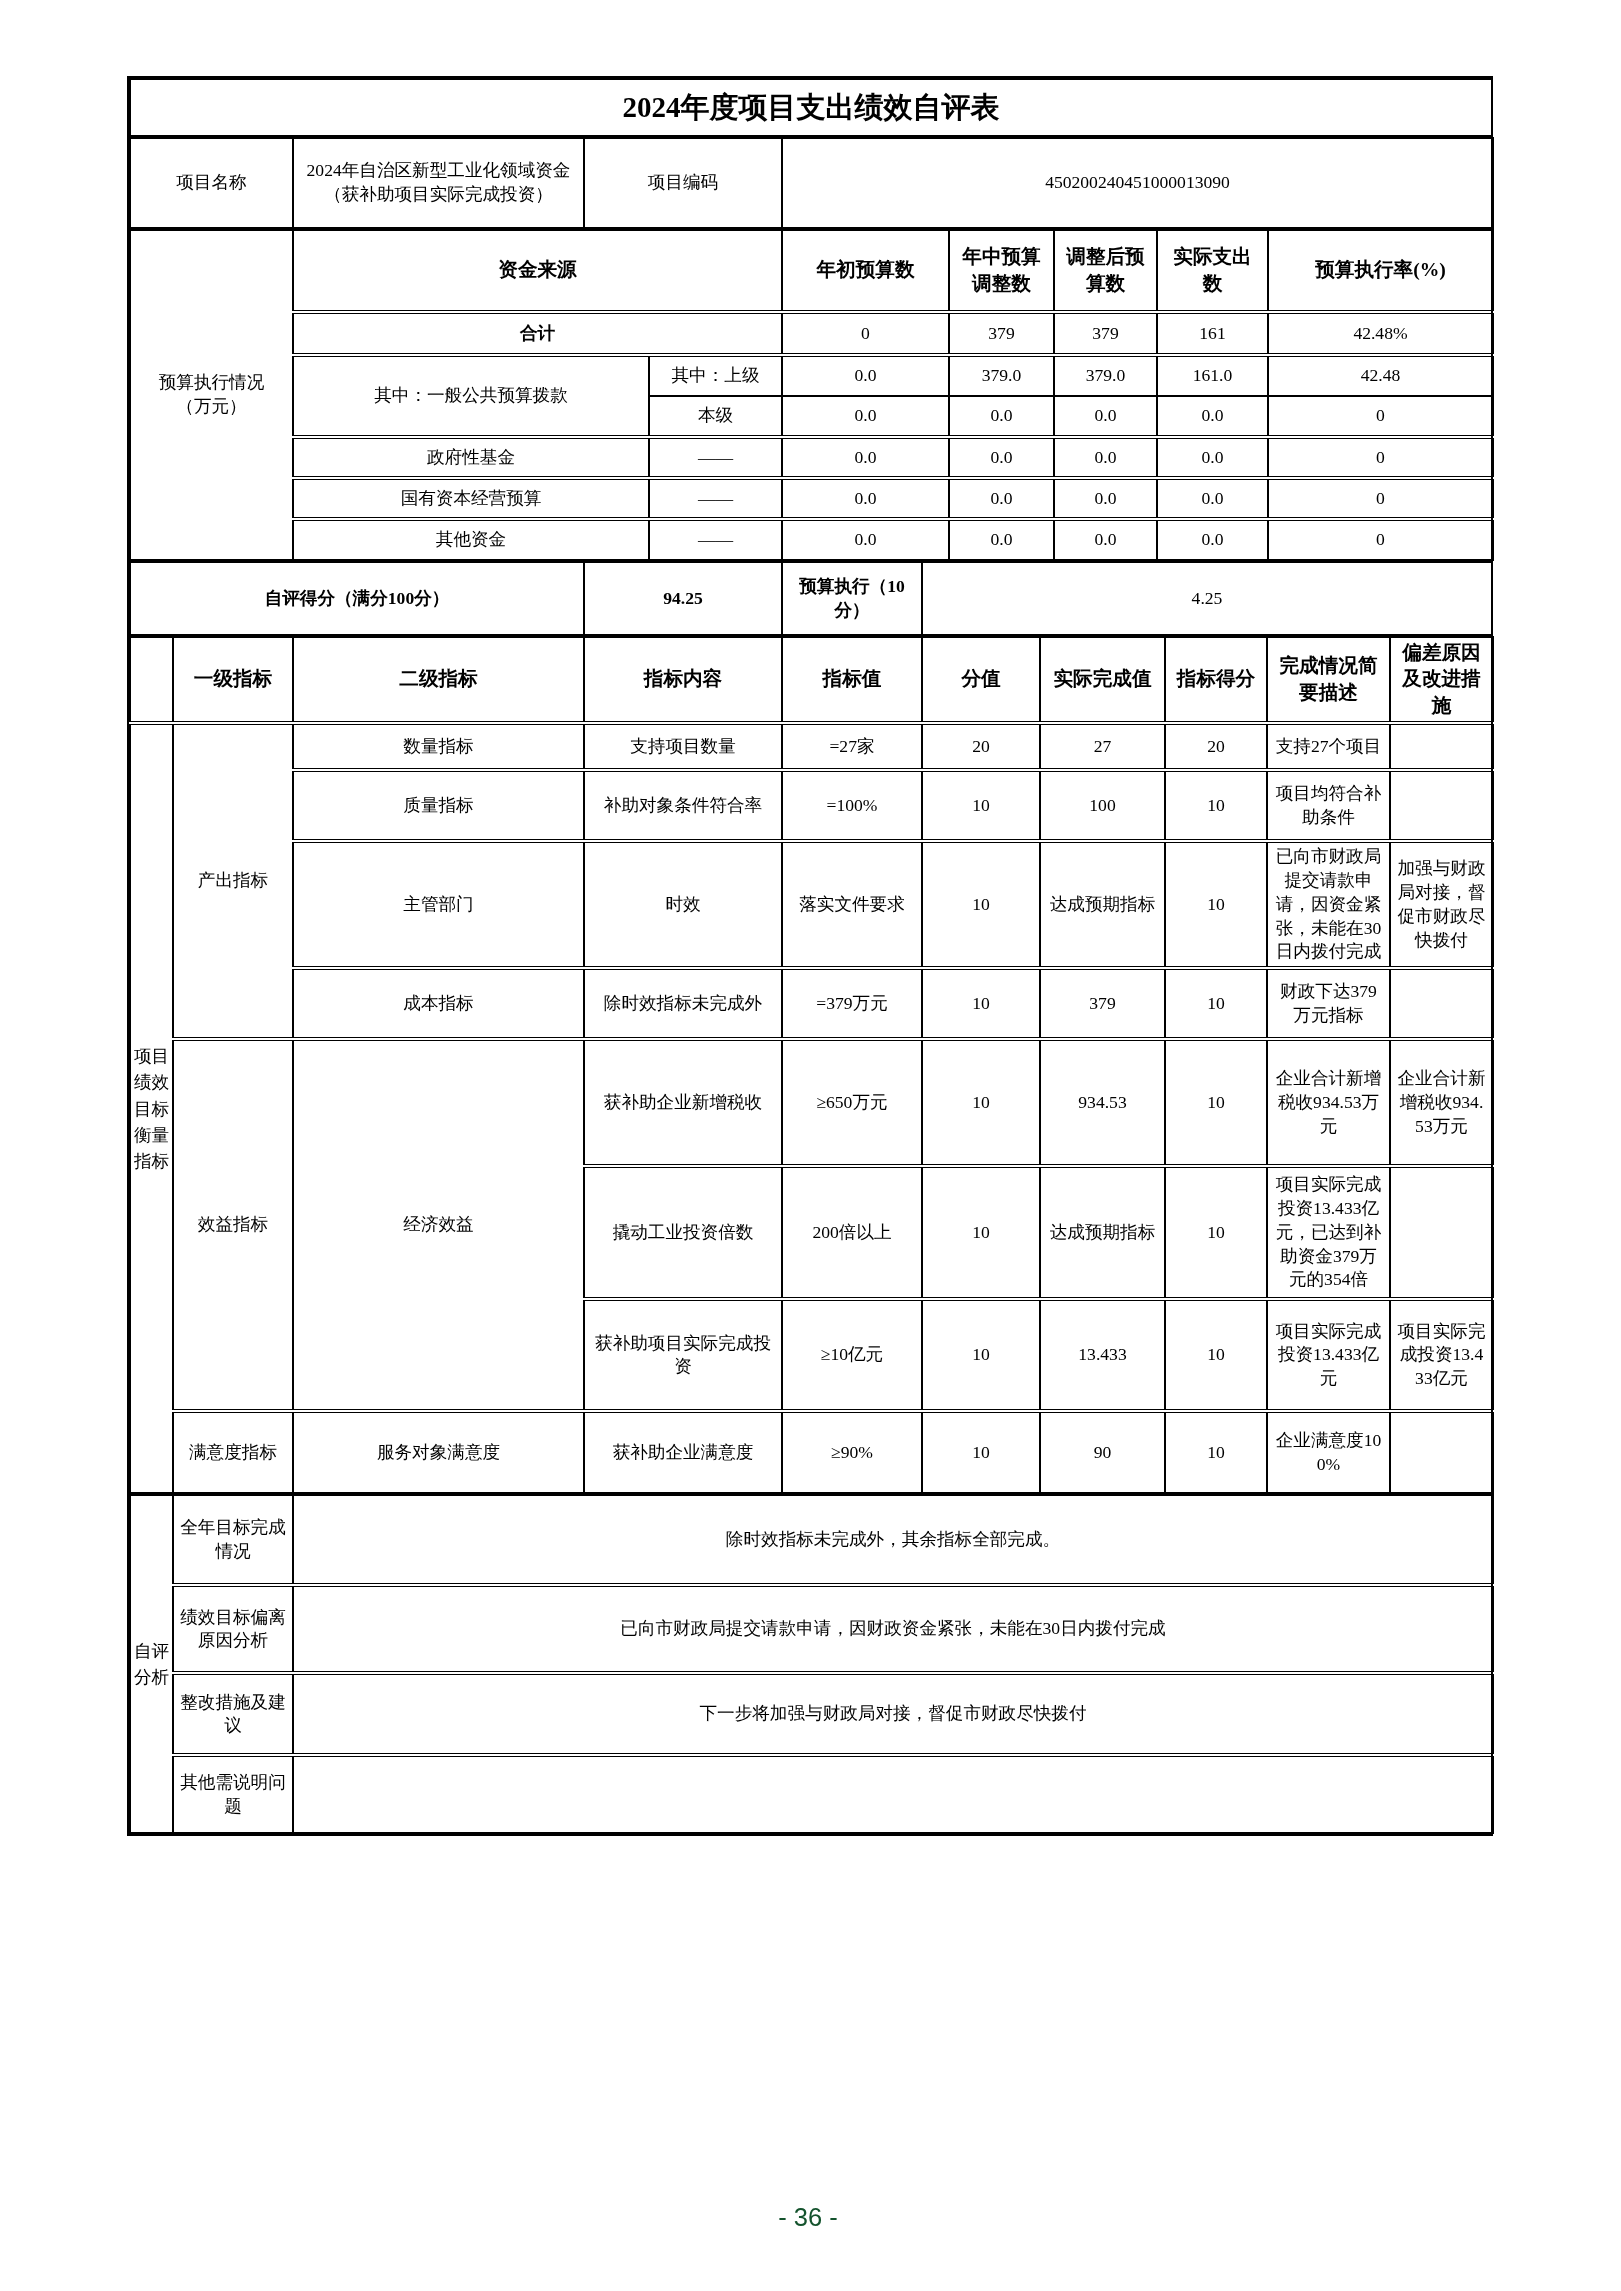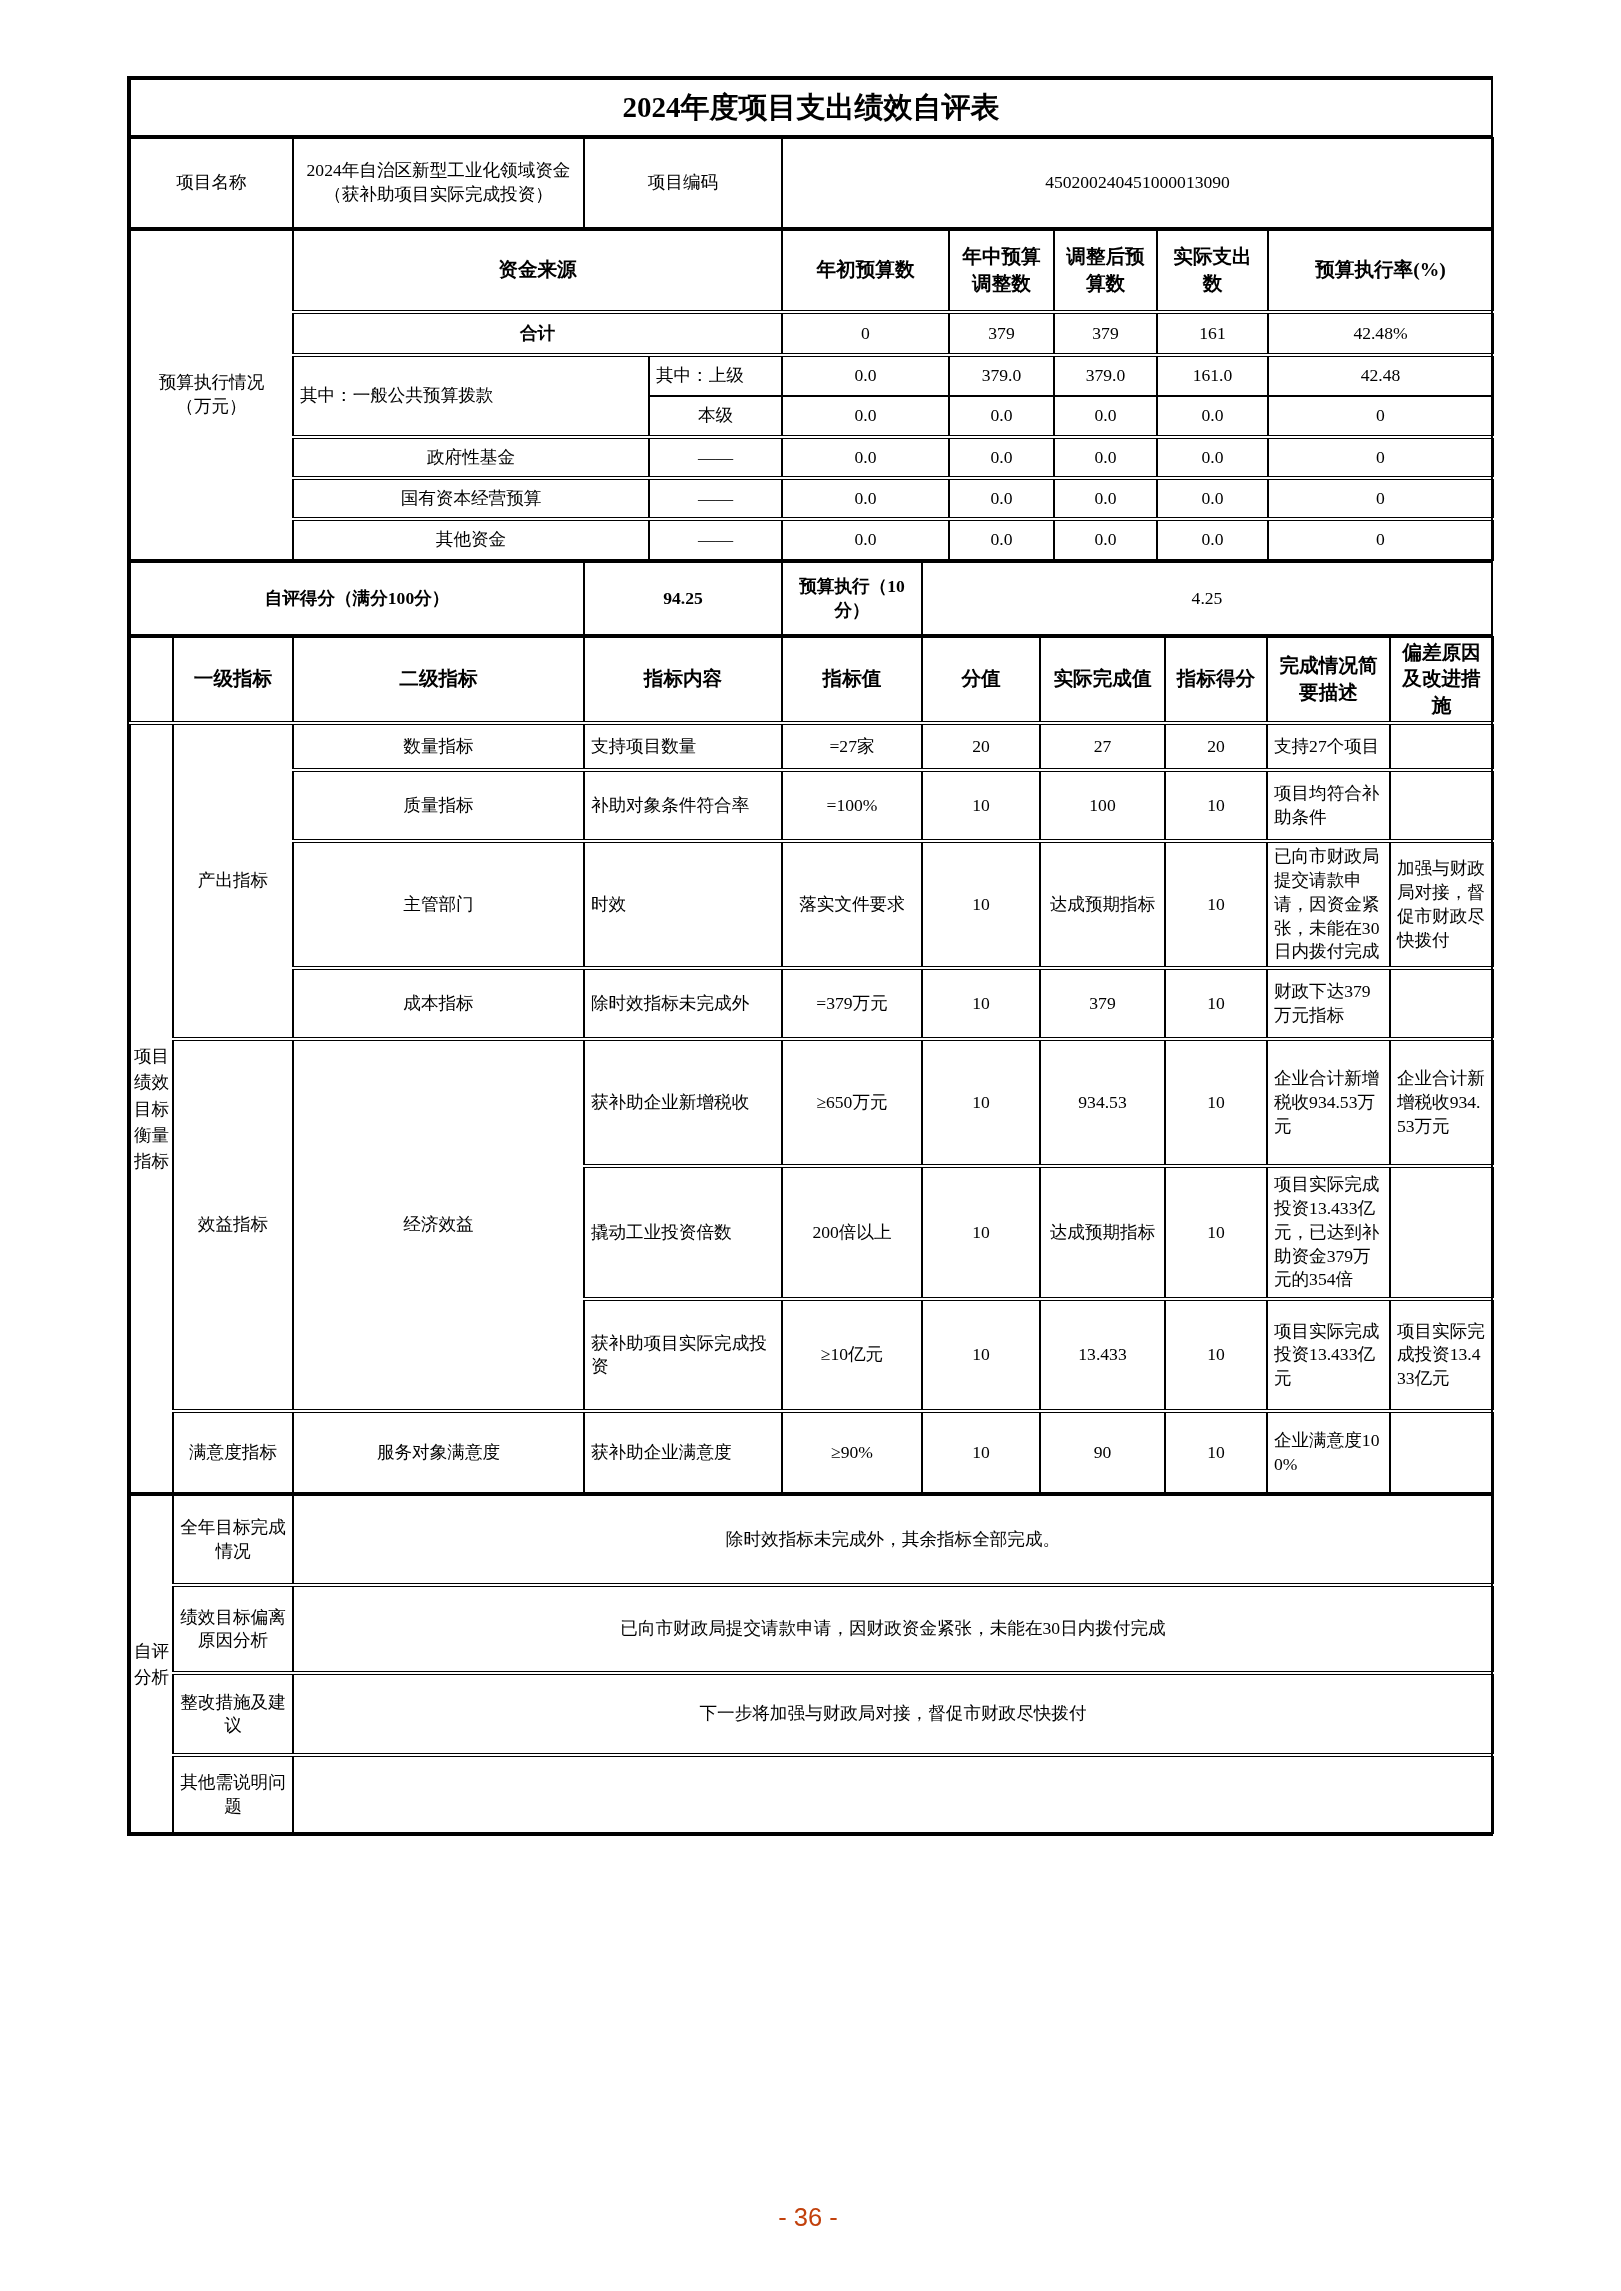--- a/index.html
+++ b/index.html
@@ -16,29 +16,29 @@
   td{
     border:2px solid #000;
     font-size:17.6px;line-height:1.35;
     text-align:center;vertical-align:middle;
     padding:2px 5.9px;word-break:break-all;
     overflow:hidden;
   }
   tr.heavy > td{border-top:4.9px double #000;}
   .b{font-weight:bold;}
   .hd{font-weight:bold;font-size:19.6px;}
-  .l{text-align:left;}
+  .l{text-align:center;}
   .title-cell{font-size:29px;font-weight:bold;border:2px solid #000;}
   .vert{padding:2px 1px;line-height:1.5;}
   .pad-wide{padding:0 23.5px;}
   .num{font-size:17.6px;}
   .footer{
     position:absolute;left:127px;top:2203px;width:1362px;
     text-align:center;font-family:"Liberation Sans", sans-serif;
-    font-size:25.5px;color:#c2410c;
+    font-size:25.5px;color:#14532d;
   }
 </style>
 </head>
 <body>
 
 <div class="sheet">
 
   <table>
     <colgroup>
         <col style="width:1362px">

